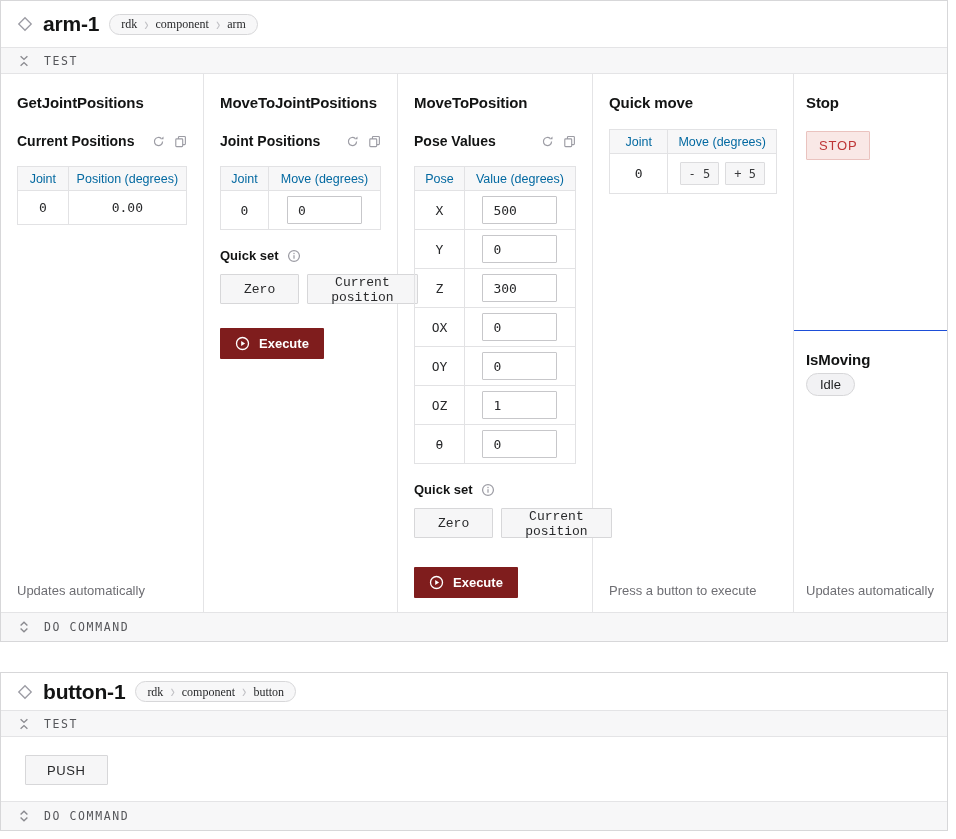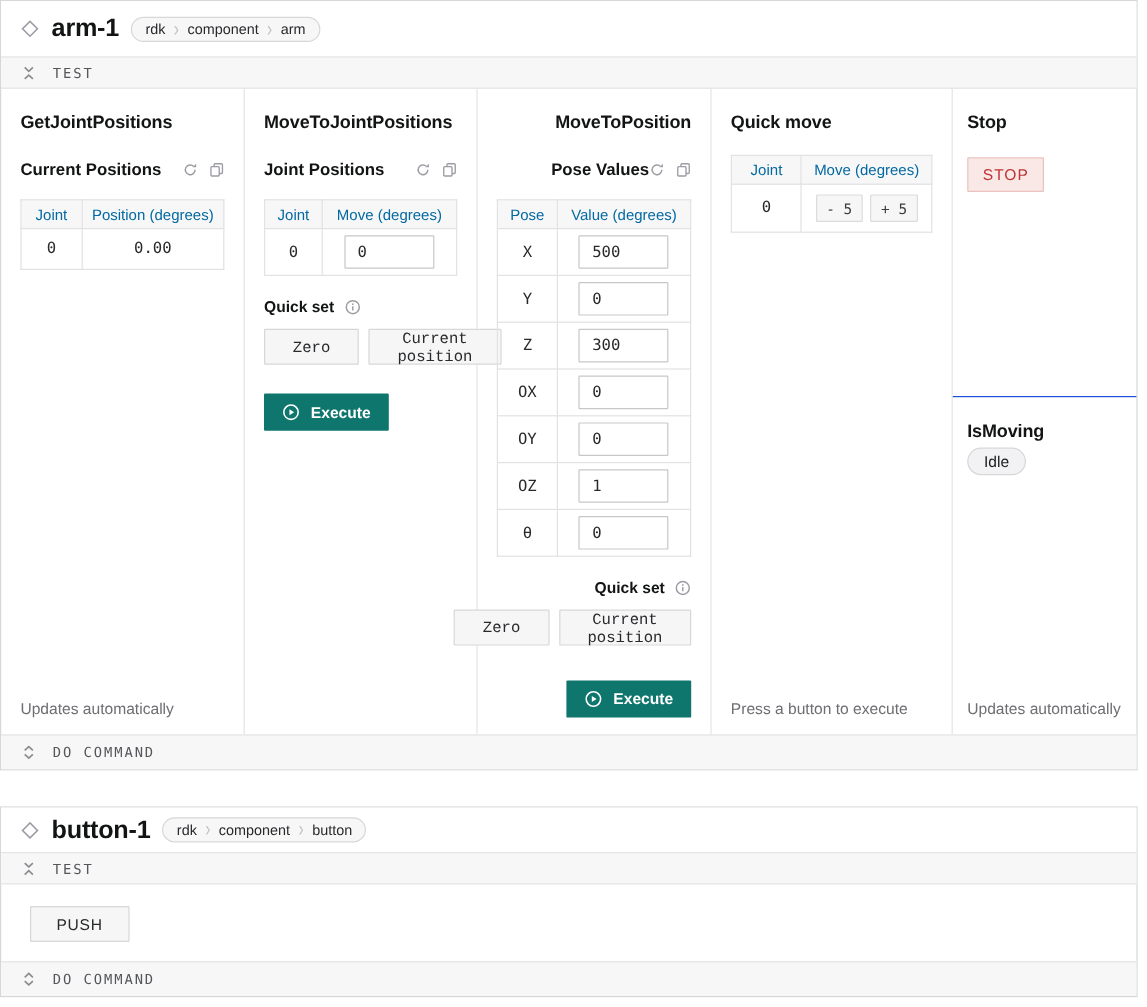--- a/index.html
+++ b/index.html
@@ -13,33 +13,33 @@
   .page { width:956px; padding-right:8px; }
 
   .panel { width:948px; border:1px solid #d7d7d9; background:#fff; }
   .panel + .panel { margin-top:30px; }
 
   .panel-header { height:46px; display:flex; align-items:center; padding:0 16px; gap:10px; background:#fff; }
   .panel-header.compact { height:37px; }
   .panel-title { font-weight:700; font-size:21px; letter-spacing:-0.2px; color:#131414; }
 
   .tags { display:flex; align-items:center; gap:7px; border:1px solid #d7d7d9; background:#f7f7f8; border-radius:999px; padding:2px 11px; height:21px; }
-  .tag { font-size:12px; color:#28292b; line-height:1; }
+  .tag { font-size:12px; color:#28292b; line-height:1;font-family:Liberation Serif, serif; }
   .tag-sep { color:#c2c2c6; font-size:13px; line-height:1; transform:scaleY(1.4); display:inline-block; margin-top:-2px; }
 
   .section-bar { height:27px; background:#f7f7f8; border-top:1px solid #e4e4e6; border-bottom:1px solid #e4e4e6;
     display:flex; align-items:center; gap:14px; padding:0 17px; cursor:pointer; }
   .section-bar.do-bar { height:29px; border-bottom:none; }
   .section-label { font-family:"DejaVu Sans Mono", monospace; font-size:11.5px; letter-spacing:1.6px; color:#55565a; }
 
   .columns { display:flex; height:538px; }
   .col { padding:20px 16px 14px 16px; display:flex; flex-direction:column; border-right:1px solid #e4e4e6; }
   .col-1 { width:203px; }
   .col-2 { width:194px; }
-  .col-3 { width:195px;align-items:flex-end; }
+  .col-3 { width:195px; }
   .col-4 { width:201px; }
   .col-5 { flex:1; border-right:none; padding:0; }
 
   .col-title { font-size:15px; font-weight:700; line-height:18px; letter-spacing:-0.1px; }
   .subtitle-row { display:flex; align-items:center; justify-content:space-between; margin-top:21px; }
   .subtitle { font-size:14px; font-weight:700; line-height:16px; }
   .icon-group { display:flex; align-items:center; gap:9px; }
   .icon-btn { background:none; border:none; padding:0; margin:0; cursor:pointer; display:inline-flex; align-items:center; }
 
   table.tbl { width:100%; border-collapse:collapse; margin-top:17px; }
@@ -56,21 +56,21 @@
   .quickset-row { display:flex; align-items:center; gap:8px; margin-top:18px; }
   .quickset-label { font-size:13px; font-weight:700; }
 
   .btn-row { display:flex; gap:8px; margin-top:11px; }
   .btn-light { background:#f6f6f7; border:1px solid #d7d7d9; color:#28292b; font-family:Liberation Mono, monospace;
     font-size:13px; padding:0 23px; height:30px; cursor:pointer; border-radius:1px; }
   .btn-sm { background:#f6f6f7; border:1px solid #dcdcde; color:#3b3c3e; font-family:"DejaVu Sans Mono",monospace;
     font-size:12px; height:23px; padding:0 8px; cursor:pointer; border-radius:1px; }
   .btn-pair { display:inline-flex; gap:6px; }
 
-  .btn-exec { background:#0f766e; color:#fff; border:none; display:inline-flex; align-items:center; gap:9px;
+  .btn-exec { background:#7f1d1d; color:#fff; border:none; display:inline-flex; align-items:center; gap:9px;
     font-size:13px; font-weight:700; font-family:"Liberation Sans",sans-serif; height:31px; padding:0 15px;
     width:fit-content; cursor:pointer; border-radius:1px; margin-top:24px; }
   .btn-exec.bottom { margin-top:auto; }
 
   .btn-stop { background:#f9e8e6; border:1px solid #eac3bf; color:#be3536; font-size:13px; letter-spacing:0.8px;
     height:29px; padding:0 12px; margin-top:19px; width:fit-content; cursor:pointer; border-radius:1px;
     font-family:"Liberation Sans",sans-serif; }
 
   .col5-sec1 { height:256px; padding:20px 12px 14px 12px; display:flex; flex-direction:column; }
   .col5-sec2 { flex:1; border-top:1px solid #1d4ed8; padding:20px 12px 14px 12px; display:flex; flex-direction:column; }

